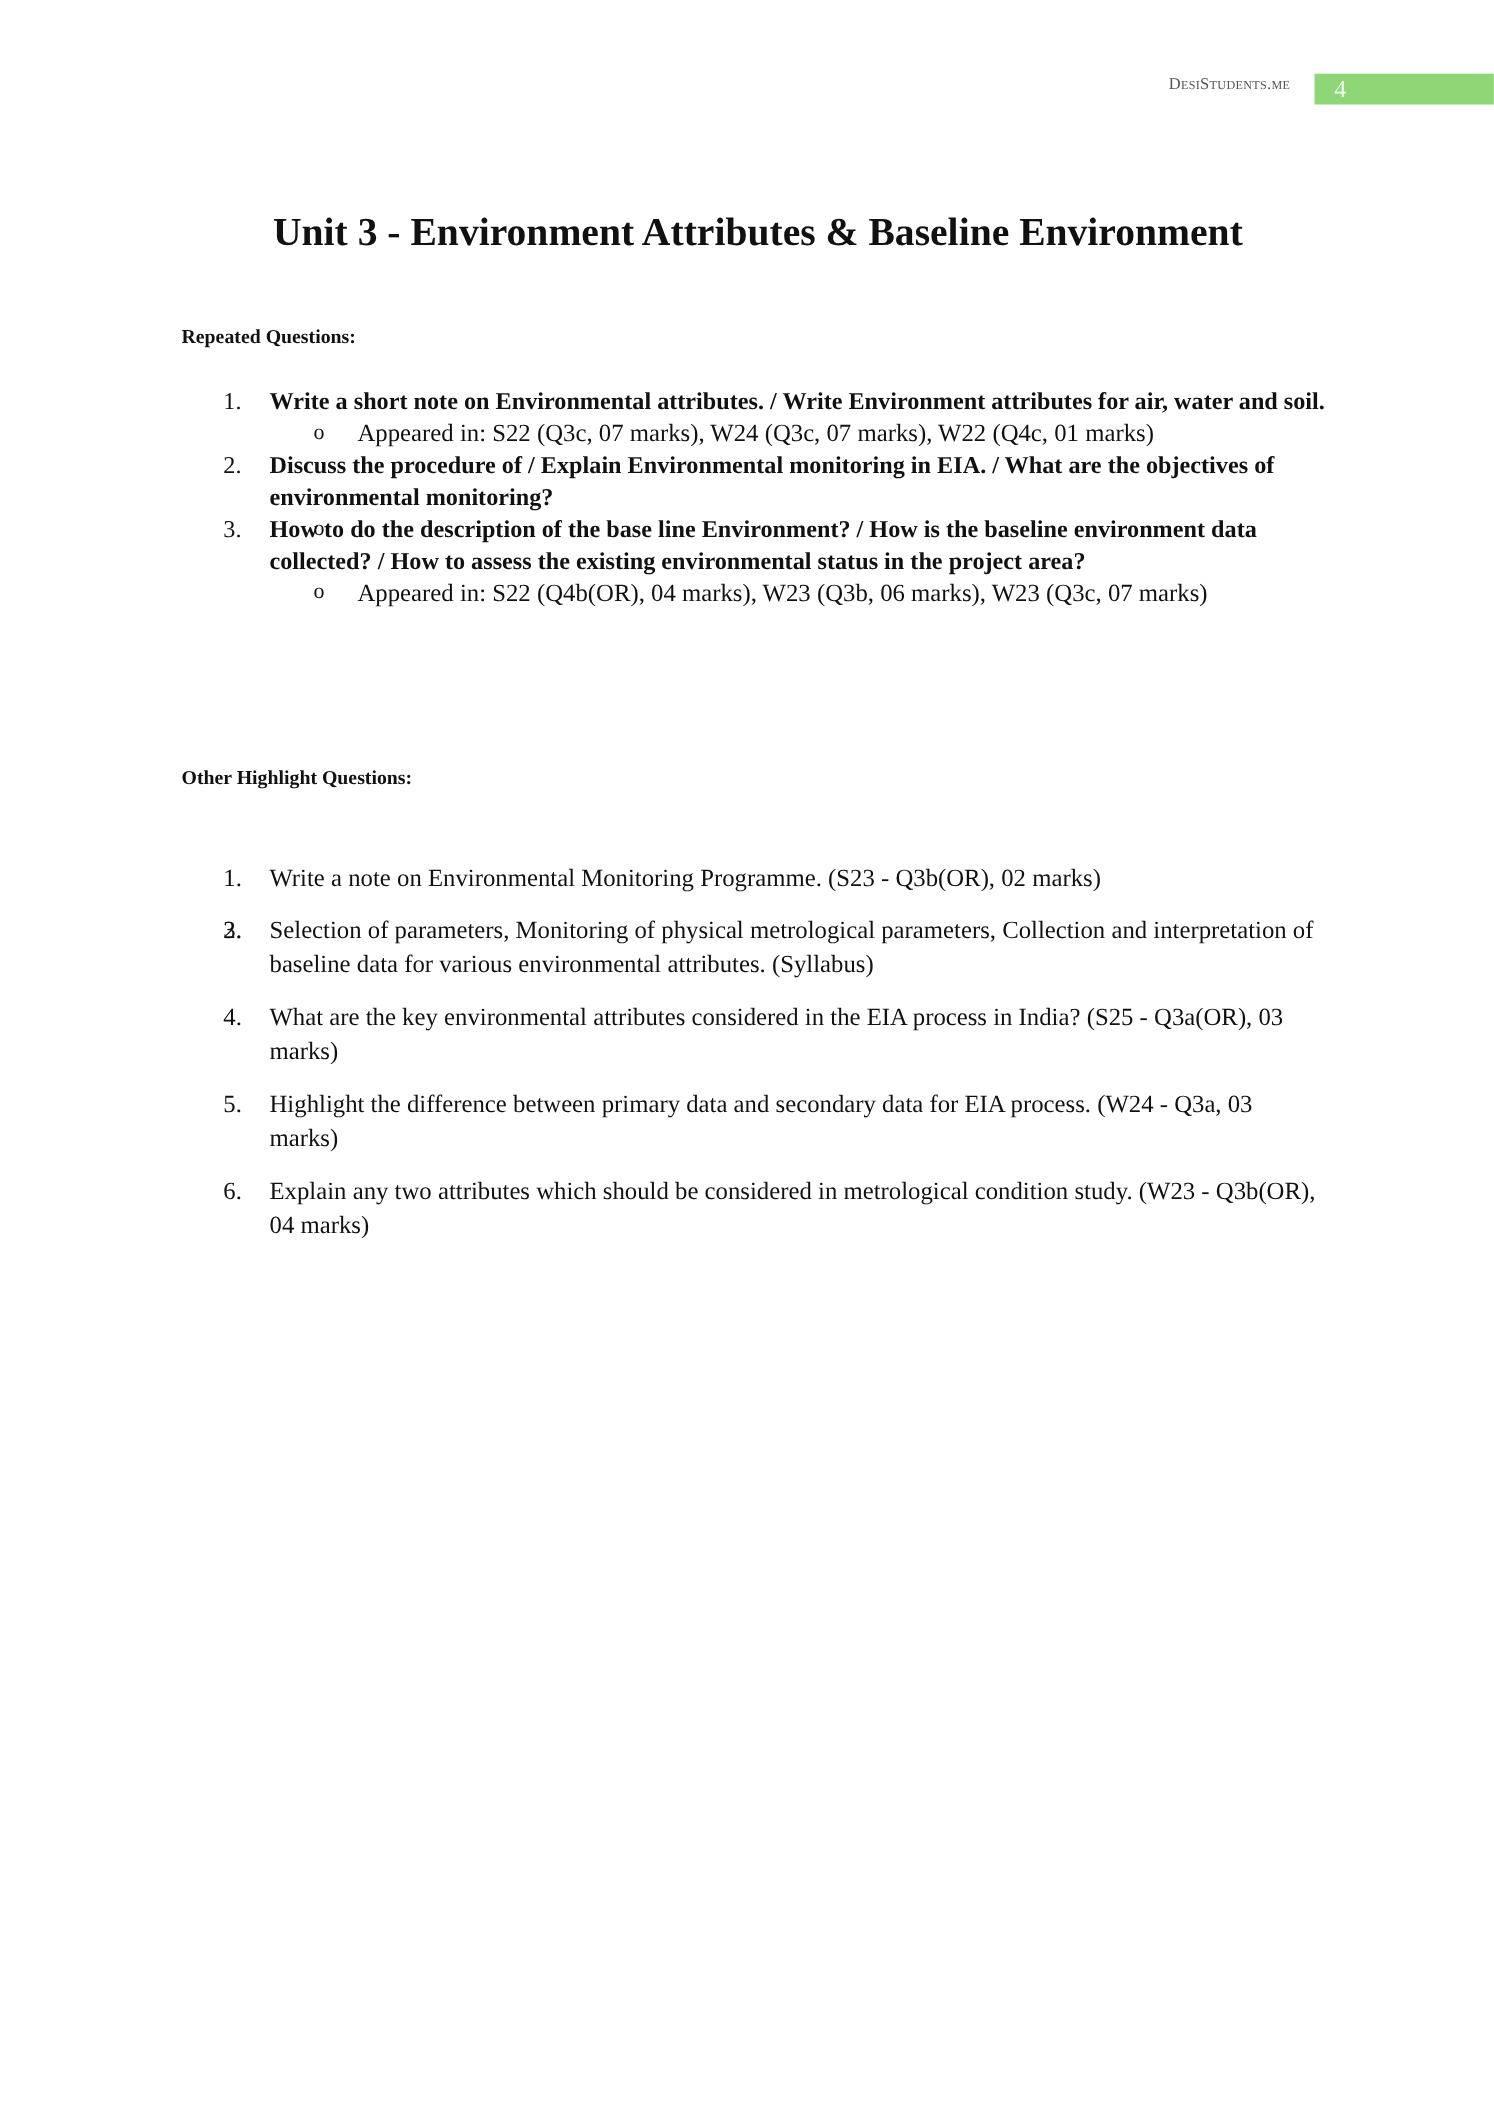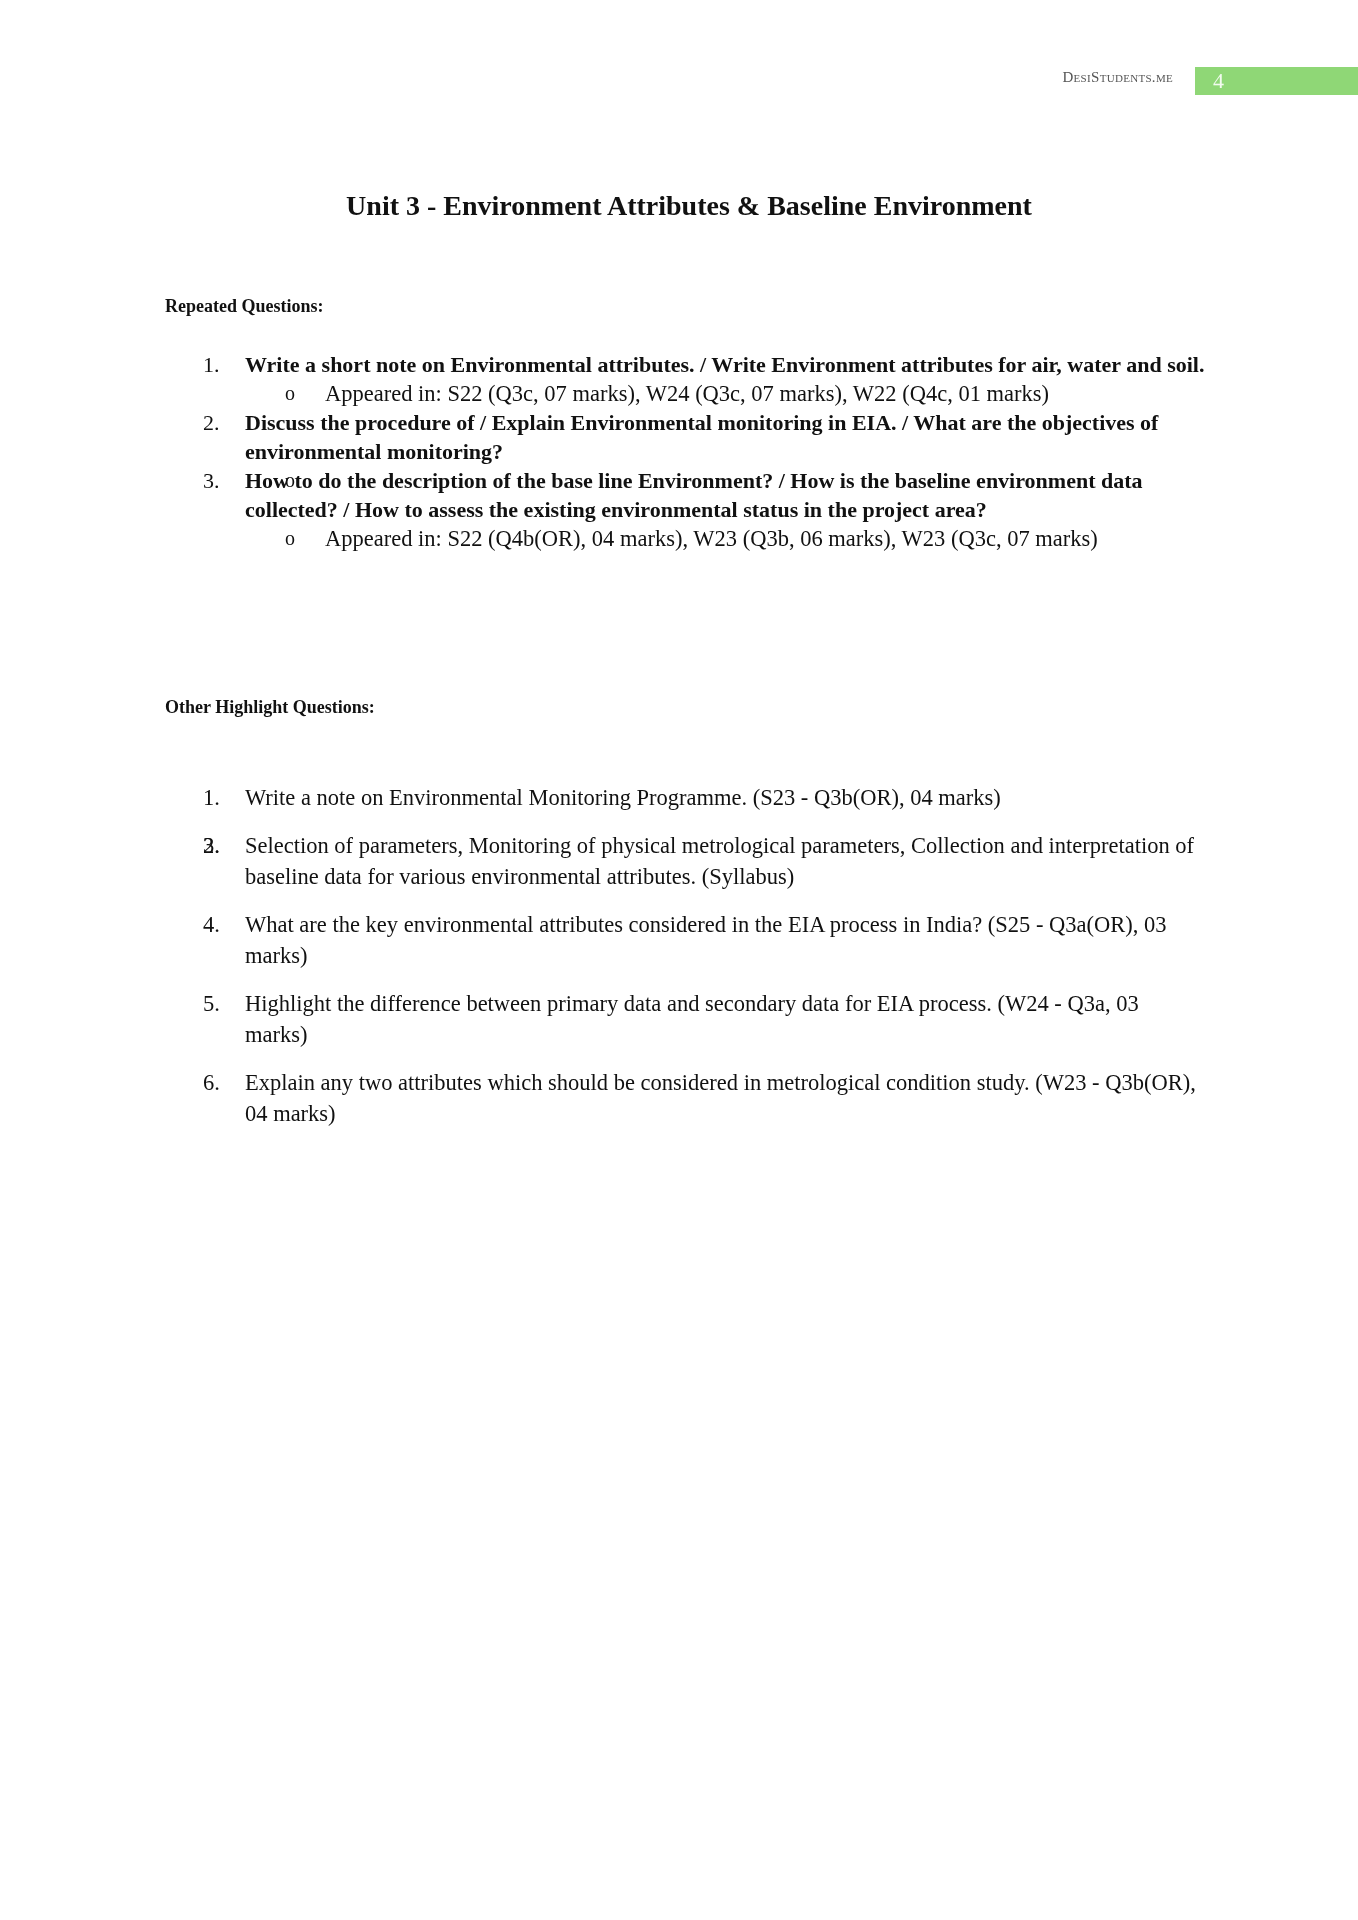--- a/index.html
+++ b/index.html
@@ -15,21 +15,21 @@
       font-family: "Liberation Serif", serif; font-size: 15px; color: #555;
       font-variant: small-caps; letter-spacing: 0.3px;
     }
     .page-badge {
       position: absolute; left: 1195px; top: 0; width: 163px; height: 28px;
       background: #8fd776; color: #f2fbef; font-size: 22px;
       padding-left: 18px; box-sizing: border-box; line-height: 28px;
     }
     .title {
       position: absolute; top: 190px; left: 0; width: 1358px; text-align: center;
-      font-weight: bold; font-size: 28px; padding-left: 20px; box-sizing: border-box;
+      font-weight: bold; font-size: 36px; padding-left: 20px; box-sizing: border-box;
     }
     .section-heading {
       position: absolute; left: 165px; font-weight: bold; font-size: 18px;
     }
     .rq-list { position: absolute; left: 165px; top: 350px; width: 1040px; }
     .rq-item { position: relative; padding-left: 80px; font-size: 22px; line-height: 29px; font-weight: bold; }
     .rq-num { position: absolute; left: 38px; top: 0; font-weight: normal; }
     .appeared {
       position: relative; padding-left: 160px; font-weight: normal; font-size: 22.5px; line-height: 29px;
     }
@@ -76,21 +76,21 @@
     <span class="bullet">o</span>
     <span>Appeared in: S22 (Q4b(OR), 04 marks), W23 (Q3b, 06 marks), W23 (Q3c, 07 marks)</span>
   </div>
 </div>
 
 <div class="section-heading" style="top:697px;">Other Highlight Questions:</div>
 
 <div class="oq-list">
   <div class="oq-item">
     <span class="oq-num">1.</span>
-    <span>Write a note on Environmental Monitoring Programme. (S23 - Q3b(OR), 04 marks)</span>
+    <span>Write a note on Environmental Monitoring Programme. (S23 - Q3b(OR), 02 marks)</span>
   </div>
   <div class="oq-item">
     <span class="oq-num">2.</span>
   </div>
   <div class="oq-item">
     <span class="oq-num">3.</span>
     <span>Selection of parameters, Monitoring of physical metrological parameters, Collection and interpretation of baseline data for various environmental attributes. (Syllabus)</span>
   </div>
   <div class="oq-item">
     <span class="oq-num">4.</span>

